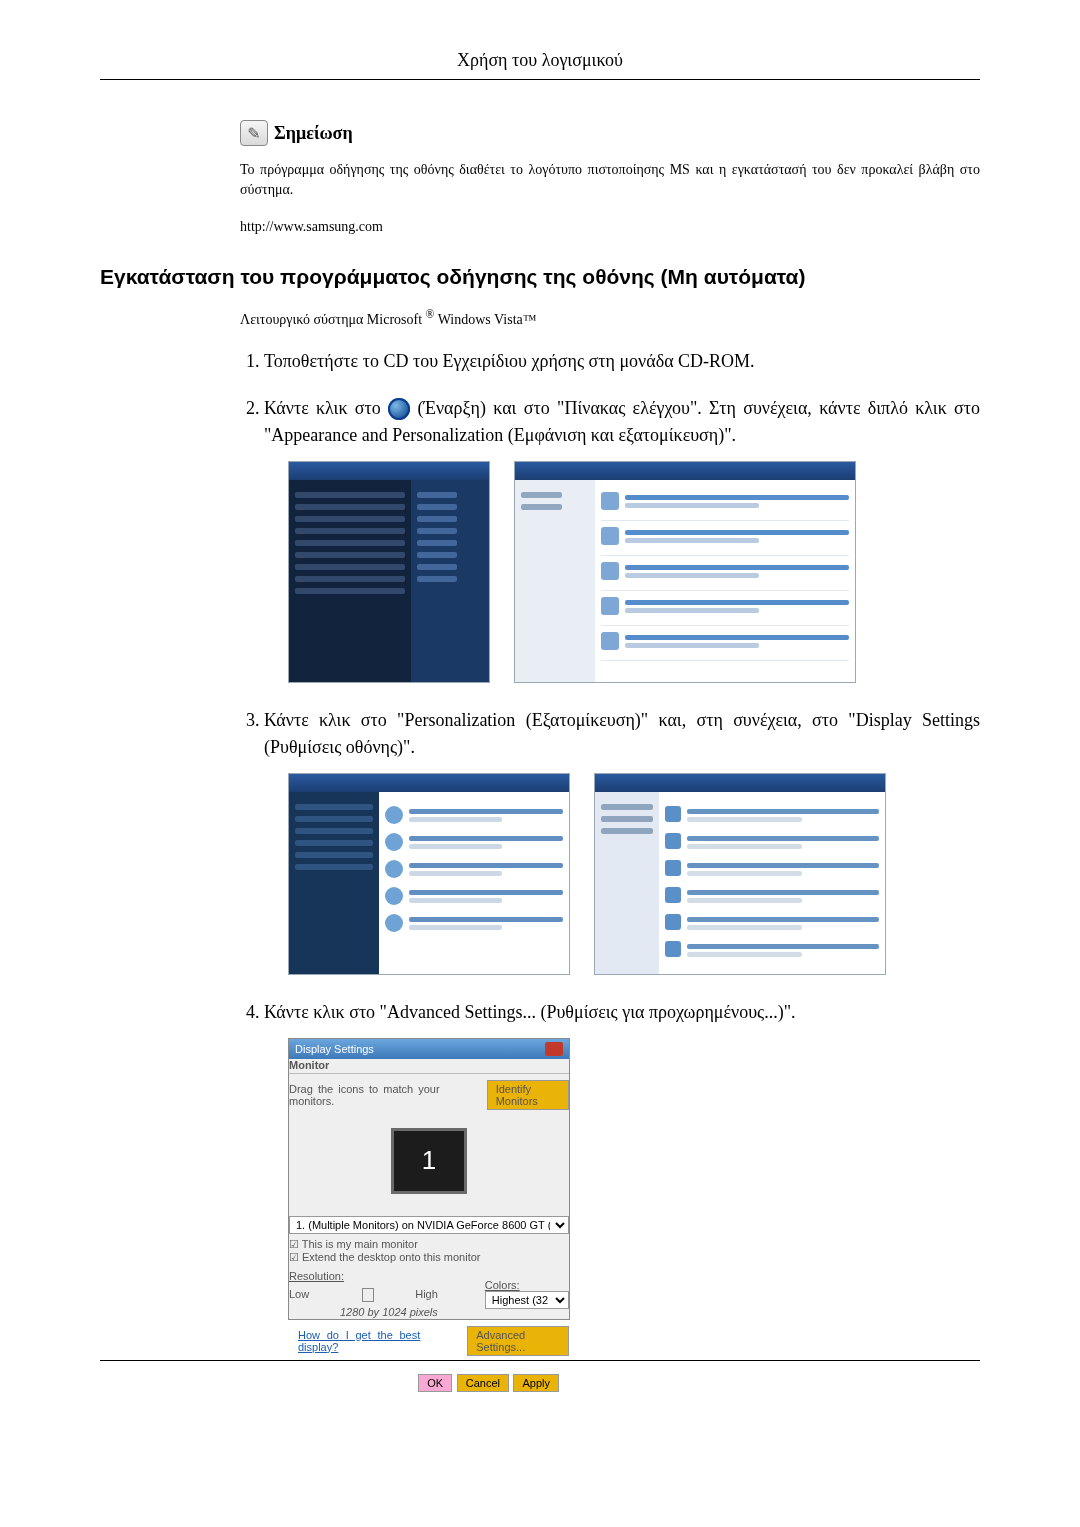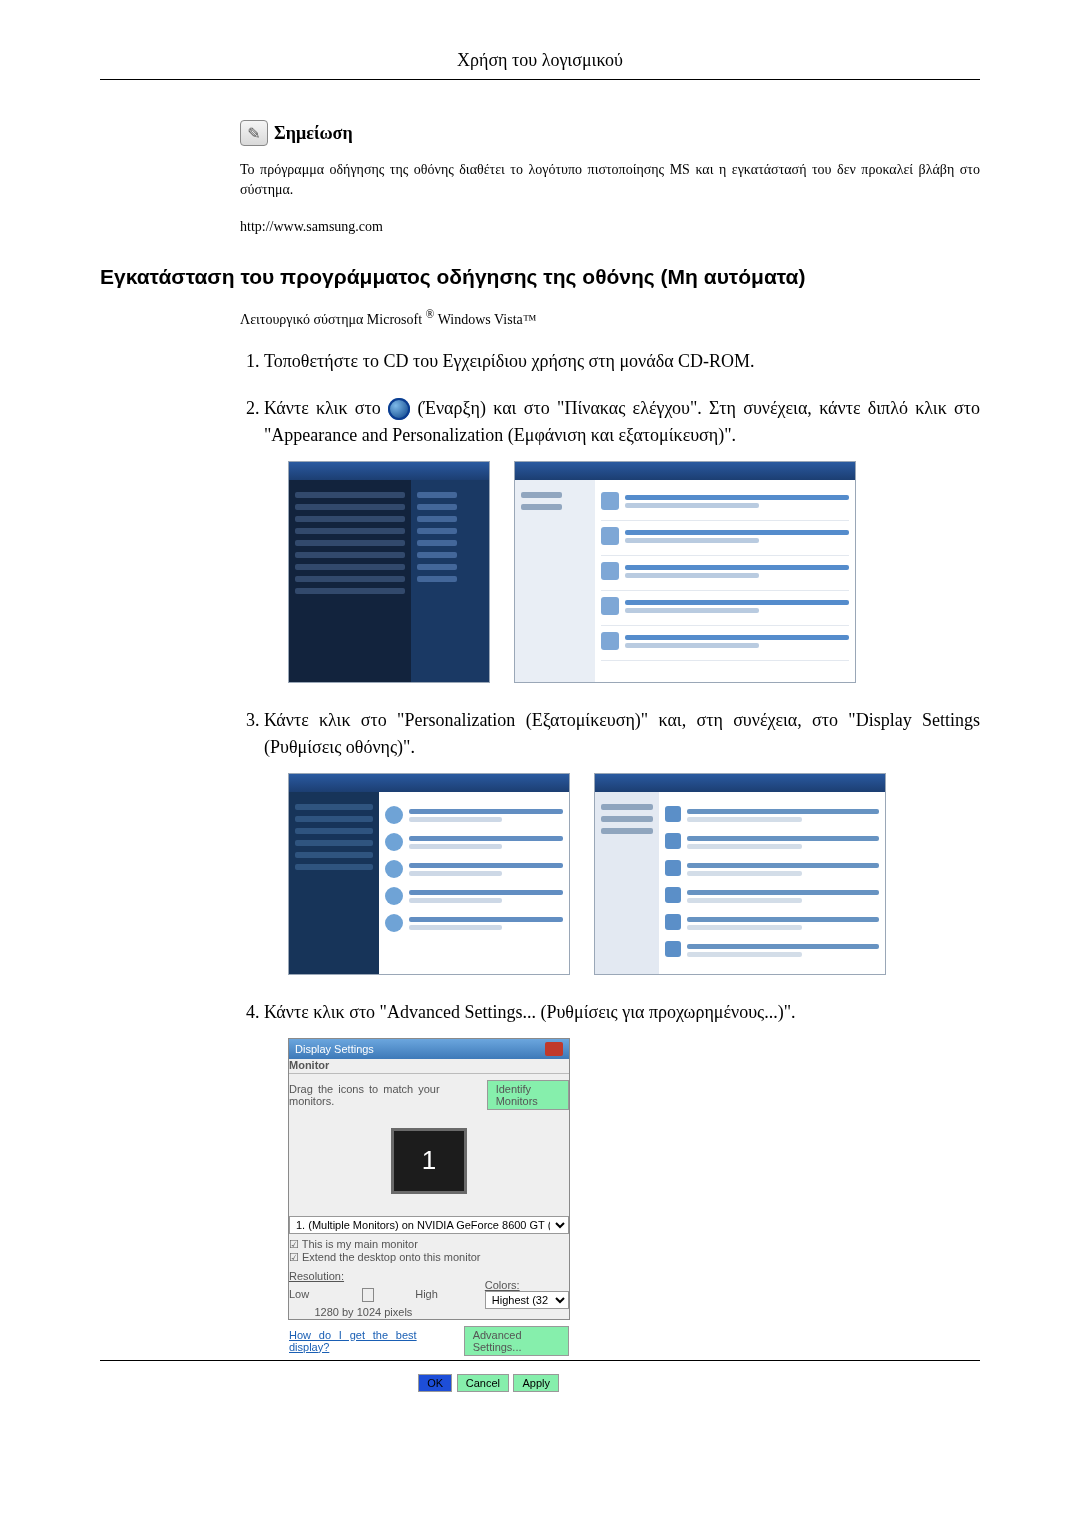--- a/index.html
+++ b/index.html
@@ -162,26 +162,26 @@
   .ph-wide .entry .txt{flex:1;}
   .ph-wide .entry .txt .line{height:5px;margin:3px 0;background:#2765a8;}
   .ph-wide .entry .txt .line + .line{background:#c0cede;}
 
   .ph-dialog{ width:280px; height:280px; margin:12px 0 20px 24px; background:#efefef; border:1px solid #8a8a8a;}
   .ph-dialog .dlg-title{ background:linear-gradient(#6ba6de,#3d79b8); height:20px; display:flex; justify-content:space-between; align-items:center; padding:0 6px; color:#fff; font:11px Arial;}
   .ph-dialog .dlg-title .x{ background:#c0392b; width:18px;height:14px;border-radius:2px;}
   .ph-dialog .dlg-body{ font:11px Arial; color:#555;}
   .ph-dialog .monitor{ width:70px; height:60px; background:#1c1c1c; color:#fff; display:flex;align-items:center;justify-content:center; font:26px Arial; margin:18px auto 22px auto; border:3px solid #6a6a6a;}
   .ph-dialog .row{display:flex;justify-content:space-between; align-items:center; margin:6px 0;gap:47px;}
-  .ph-dialog .btn{ display:inline-block; border:1px solid #999; background:#86efac; padding:2px 8px; font:11px Arial;}
+  .ph-dialog .btn{ display:inline-block; border:1px solid #999; background:#eab308; padding:2px 8px; font:11px Arial;}
   .ph-dialog .slider{flex:1;height:4px;background:#cfcfcf;border-radius:2px;position:relative;margin:0 6px;}
   .ph-dialog .slider .thumb{position:absolute;left:40%;top:-4px;width:10px;height:12px;background:#eee;border:1px solid #888;}
   .ph-dialog select.fake{font:11px Arial;border:1px solid #999;background:#fff;padding:1px 2px;}
   .ph-dialog .footer{text-align:right;padding:6px 10px 10px 10px;}
-  .ph-dialog a.fake-link{color:#1a5fb4;text-decoration:underline;font:11px Arial;}
+  .ph-dialog a.fake-link{color:#1a5fb4;text-decoration:underline;font:11px Arial;margin-left:9px;}
 
   hr.bottom-rule {
     border: none;
     border-top: 1px solid #000;
     margin-top: 40px;
   }
 </style>
 </head>
 <body>
 
@@ -422,36 +422,36 @@
           <div class="row" style="margin-top:6px;">
             <div style="flex:1;">
               <div style="text-decoration:underline;">Resolution:</div>
               <div class="row">
                 <span>Low</span>
                 <div class="slider">
                     <div class="thumb"></div>
                   </div>
                 <span>High</span>
               </div>
-              <div style="text-align:center;">1280 by 1024 pixels</div>
+              <div style="text-align:right;font-style:italic;">1280 by 1024 pixels</div>
             </div>
             <div style="width:38%;">
               <div style="text-decoration:underline;">Colors:</div>
               <select class="fake" style="width:100%;">
                 <option>Highest (32 bit)</option>
               </select>
             </div>
           </div>
           <div class="row" style="margin-top:8px;">
             <a class="fake-link">How do I get the best display?</a>
             <span class="btn">Advanced Settings...</span>
           </div>
         </div>
         <div class="footer">
-          <span class="btn" style="background:#1d4ed8;">OK</span>
+          <span class="btn" style="background:#f9a8d4;">OK</span>
           <span class="btn">Cancel</span>
           <span class="btn">Apply</span>
         </div>
       </div>
     </li>
   </ol>
 
   <hr class="bottom-rule">
 </div>
 

